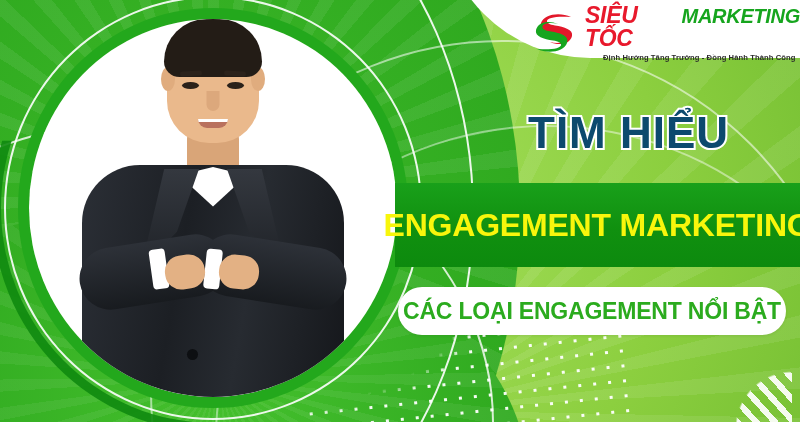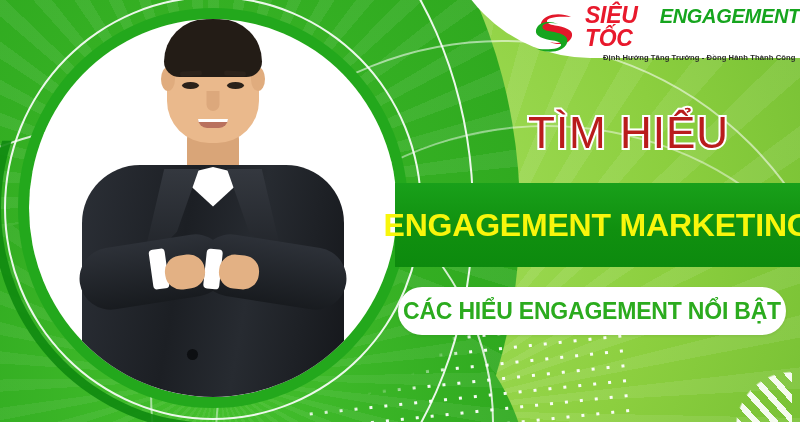--- a/index.html
+++ b/index.html
@@ -249,22 +249,22 @@
   .logo-tag{
     margin-top:4px;
     font-size:7.6px;color:#2b2b2b;font-weight:bold;
     letter-spacing:.1px;white-space:nowrap;padding-left:18px;
   }
 
   
   .tim-hieu{
     position:absolute;
     left:528px;top:108px;
-    font-size:44px;font-weight:normal;
-    color:#b91c1c;
+    font-size:44px;font-weight:bold;
+    color:#0c4a6e;
     letter-spacing:1px;
     -webkit-text-stroke:4px #fff;
     paint-order:stroke fill;
     text-shadow:0 2px 0 rgba(255,255,255,.9);
     white-space:nowrap;
   }
 
   
   .green-band{
     position:absolute;
@@ -353,29 +353,29 @@
   <div class="logo-row">
     <div class="logo-mark">
       <svg viewBox="0 0 48 44" width="48" height="44" aria-hidden="true">
         <path d="M41 6 C30 1 14 3 11 12 C8.5 19.5 18 22 27 23.5 C33 24.5 36 26 35.5 28.5 C35 31.5 28 33 20 31 C28.5 35 40 33.5 42 25 C43.5 18.5 34 16 25 14.5 C19.5 13.6 16.5 12 17 9.8 C17.6 7 25 5 41 6 Z" fill="#e2172a"></path>
         <path d="M7 38 C18 43 34 41 37 32 C39.5 24.5 30 22 21 20.5 C15 19.5 12 18 12.5 15.5 C13 12.5 20 11 28 13 C19.5 9 8 10.5 6 19 C4.5 25.5 14 28 23 29.5 C28.5 30.4 31.5 32 31 34.2 C30.4 37 23 39 7 38 Z" fill="#16a51e"></path>
       </svg>
     </div>
     <div class="logo-words">
       <div class="logo-main">
         <span class="logo-sieutoc">SIÊU TỐC</span>
-        <span class="logo-marketing">ENGAGEMENT</span>
+        <span class="logo-marketing">MARKETING</span>
       </div>
       <div class="logo-tag">Định Hướng Tăng Trưởng - Đồng Hành Thành Công</div>
     </div>
   </div>
 
   <div class="tim-hieu">TÌM HIỂU</div>
 
   <div class="green-band">
     <span class="green-band-text">ENGAGEMENT MARKETING</span>
   </div>
 
   <div class="pill">
-    <span class="pill-text">CÁC HIỂU ENGAGEMENT NỔI BẬT</span>
+    <span class="pill-text">CÁC LOẠI ENGAGEMENT NỔI BẬT</span>
   </div>
 
 </div>
 
 </body></html>

